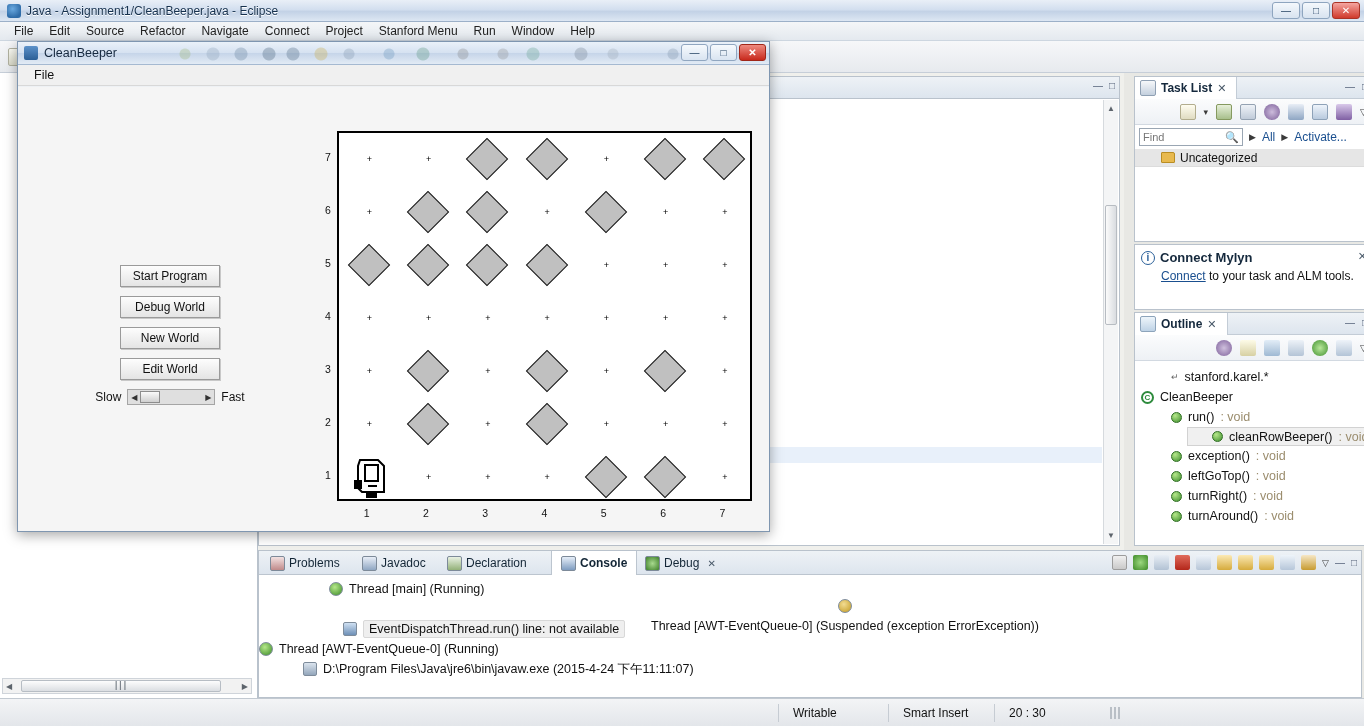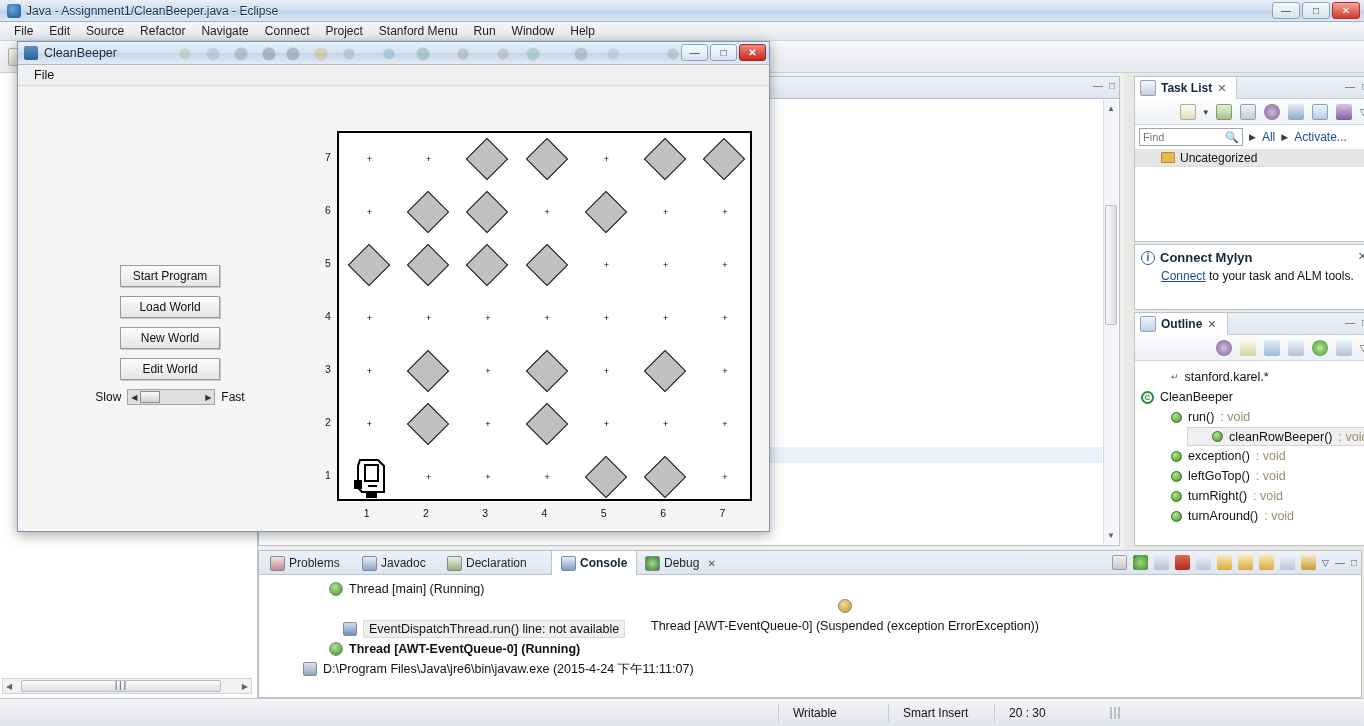--- a/index.html
+++ b/index.html
@@ -529,21 +529,21 @@
           <span>Thread [main] (Running)</span>
         </div>
         <div class="cns-row" style="padding-left: 70px; flex-direction: column;">
           <span class="ic" style="background: radial-gradient(circle at 40% 35%, rgb(242, 220, 146), rgb(195, 154, 34)); border: 1px solid rgb(126, 140, 155); border-radius: 50%;"></span>
           <span>Thread [AWT-EventQueue-0] (Suspended (exception ErrorException))</span>
         </div>
         <div class="cns-row" style="padding-left: 84px;">
           <span class="ic" style="background: linear-gradient(rgb(207, 224, 242), rgb(110, 144, 183)); border: 1px solid rgb(126, 140, 155); border-radius: 2px;"></span>
           <span class="pill">EventDispatchThread.run() line: not available</span>
         </div>
-        <div class="cns-row" style="padding-left: 70px; font-weight: bold;">
+        <div class="cns-row" style="">
           <span class="ic" style="background: radial-gradient(circle at 40% 35%, rgb(182, 232, 138), rgb(59, 138, 39)); border: 1px solid rgb(126, 140, 155); border-radius: 50%;"></span>
           <span>Thread [AWT-EventQueue-0] (Running)</span>
         </div>
         <div class="cns-row" style="padding-left: 44px;">
           <span class="ic" style="background: linear-gradient(rgb(219, 228, 238), rgb(147, 166, 187)); border: 1px solid rgb(126, 140, 155); border-radius: 2px;"></span>
           <span>D:\Program Files\Java\jre6\bin\javaw.exe (2015-4-24 下午11:11:07)</span>
         </div>
       </div>
   </div>
 
@@ -567,21 +567,21 @@
       </div>
     </div>
     <div class="cb-menu">
       <div class="m">File</div>
     </div>
 
     <div class="cb-content">
 
       <div class="ctrl">
         <div class="kbtn">Start Program</div>
-        <div class="kbtn">Load World</div>
+        <div class="kbtn">Debug World</div>
         <div class="kbtn">New World</div>
         <div class="kbtn">Edit World</div>
         <div class="speed">
           <span class="lbl">Slow</span>
           <div class="slider">
             <span class="sarr" style="left:3px">◀</span>
             <div class="sthumb"></div>
             <span class="sarr" style="right:3px">▶</span>
           </div>
           <span class="lbl">Fast</span>

